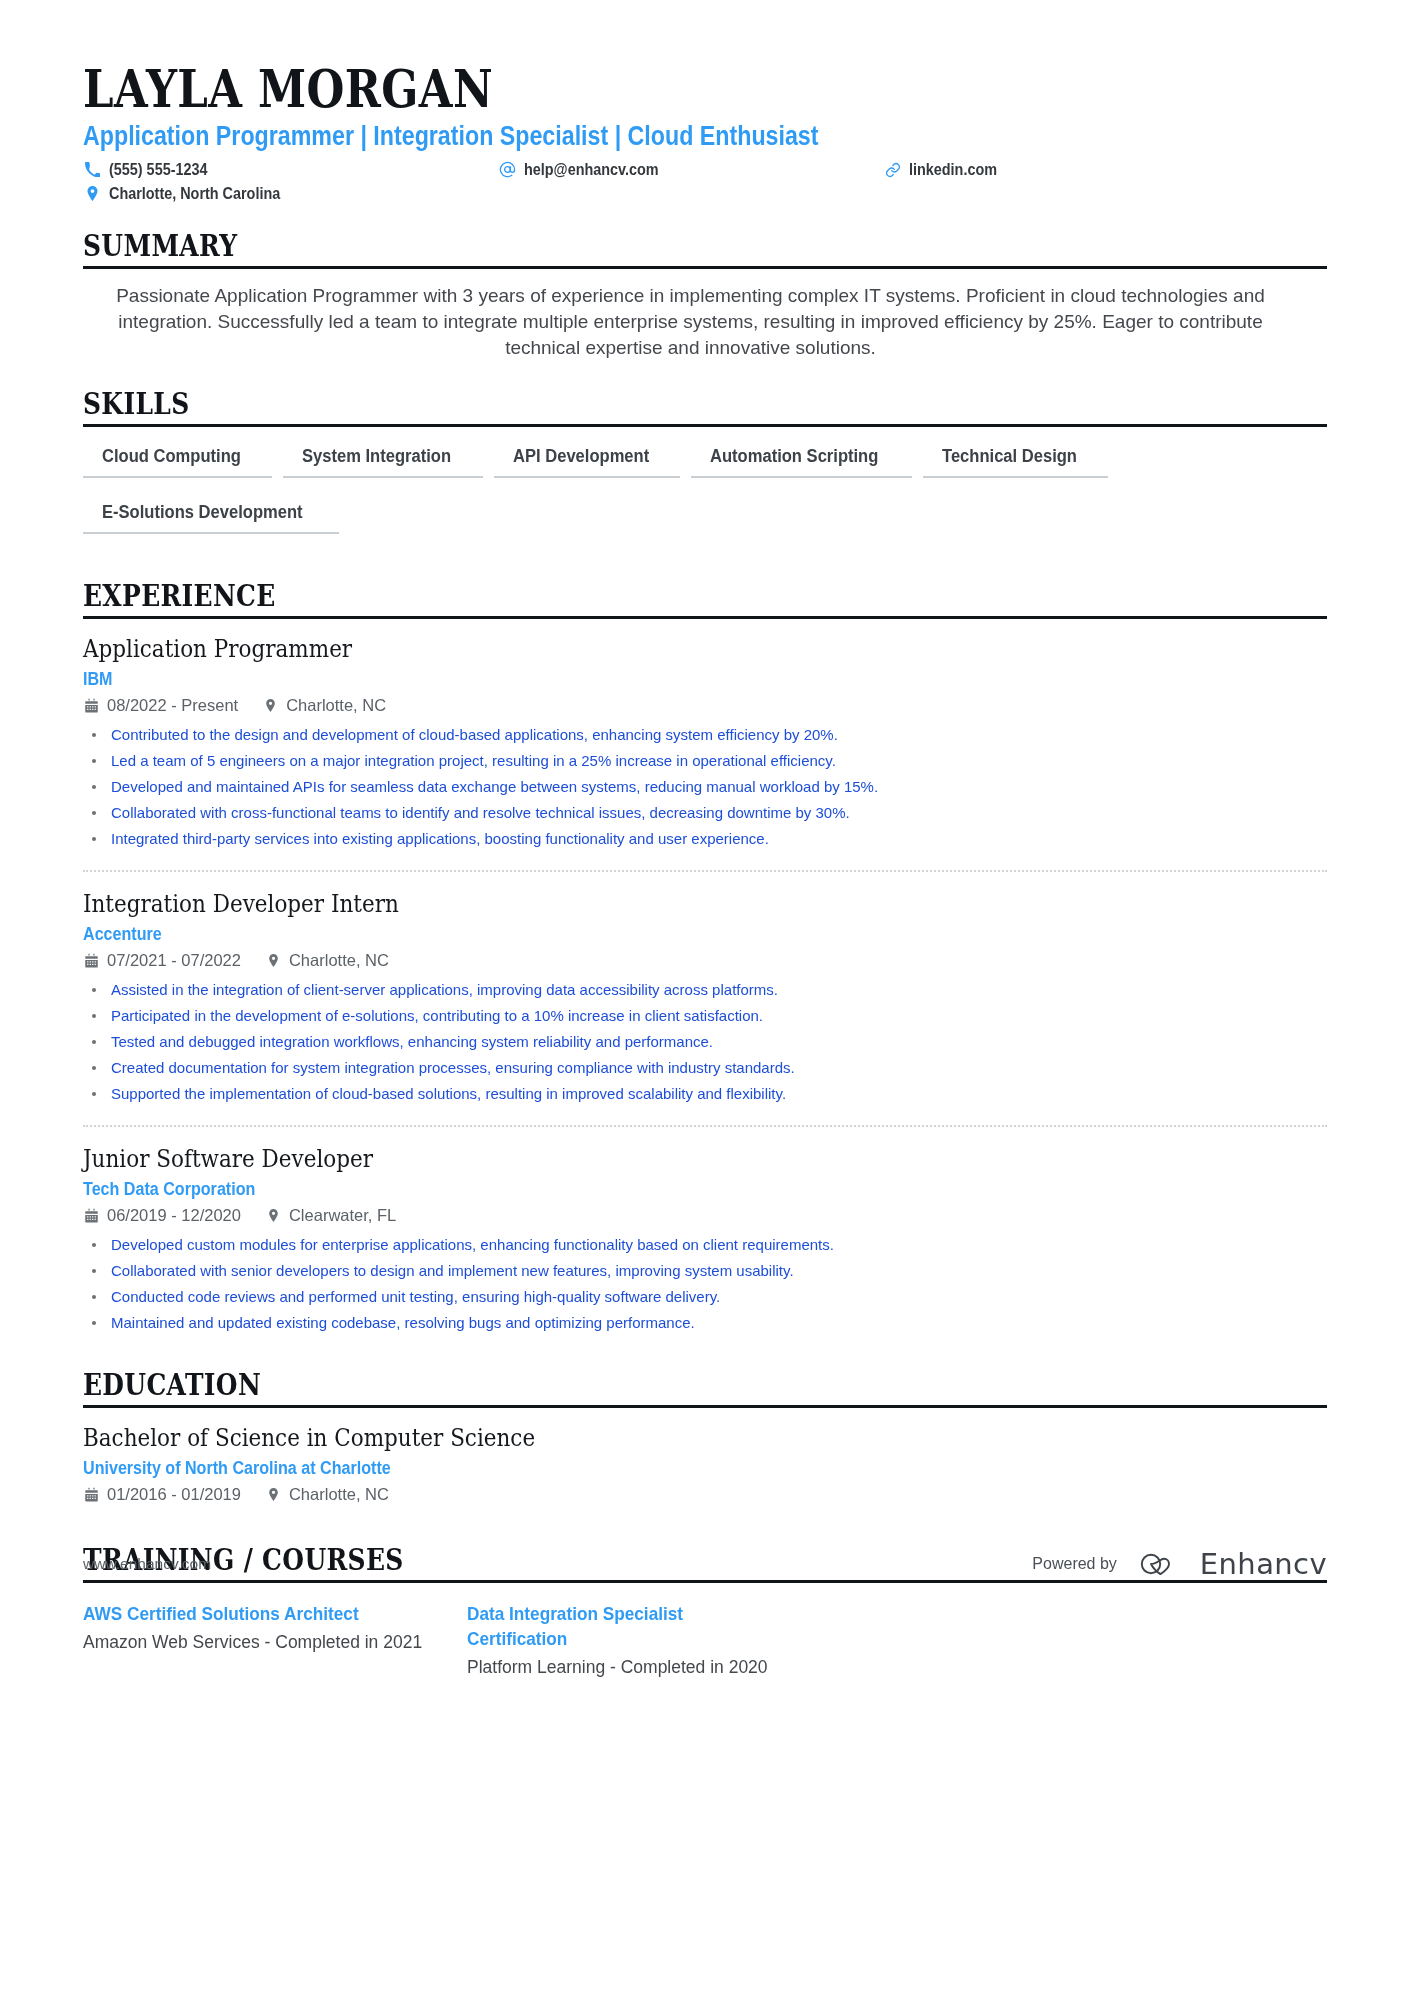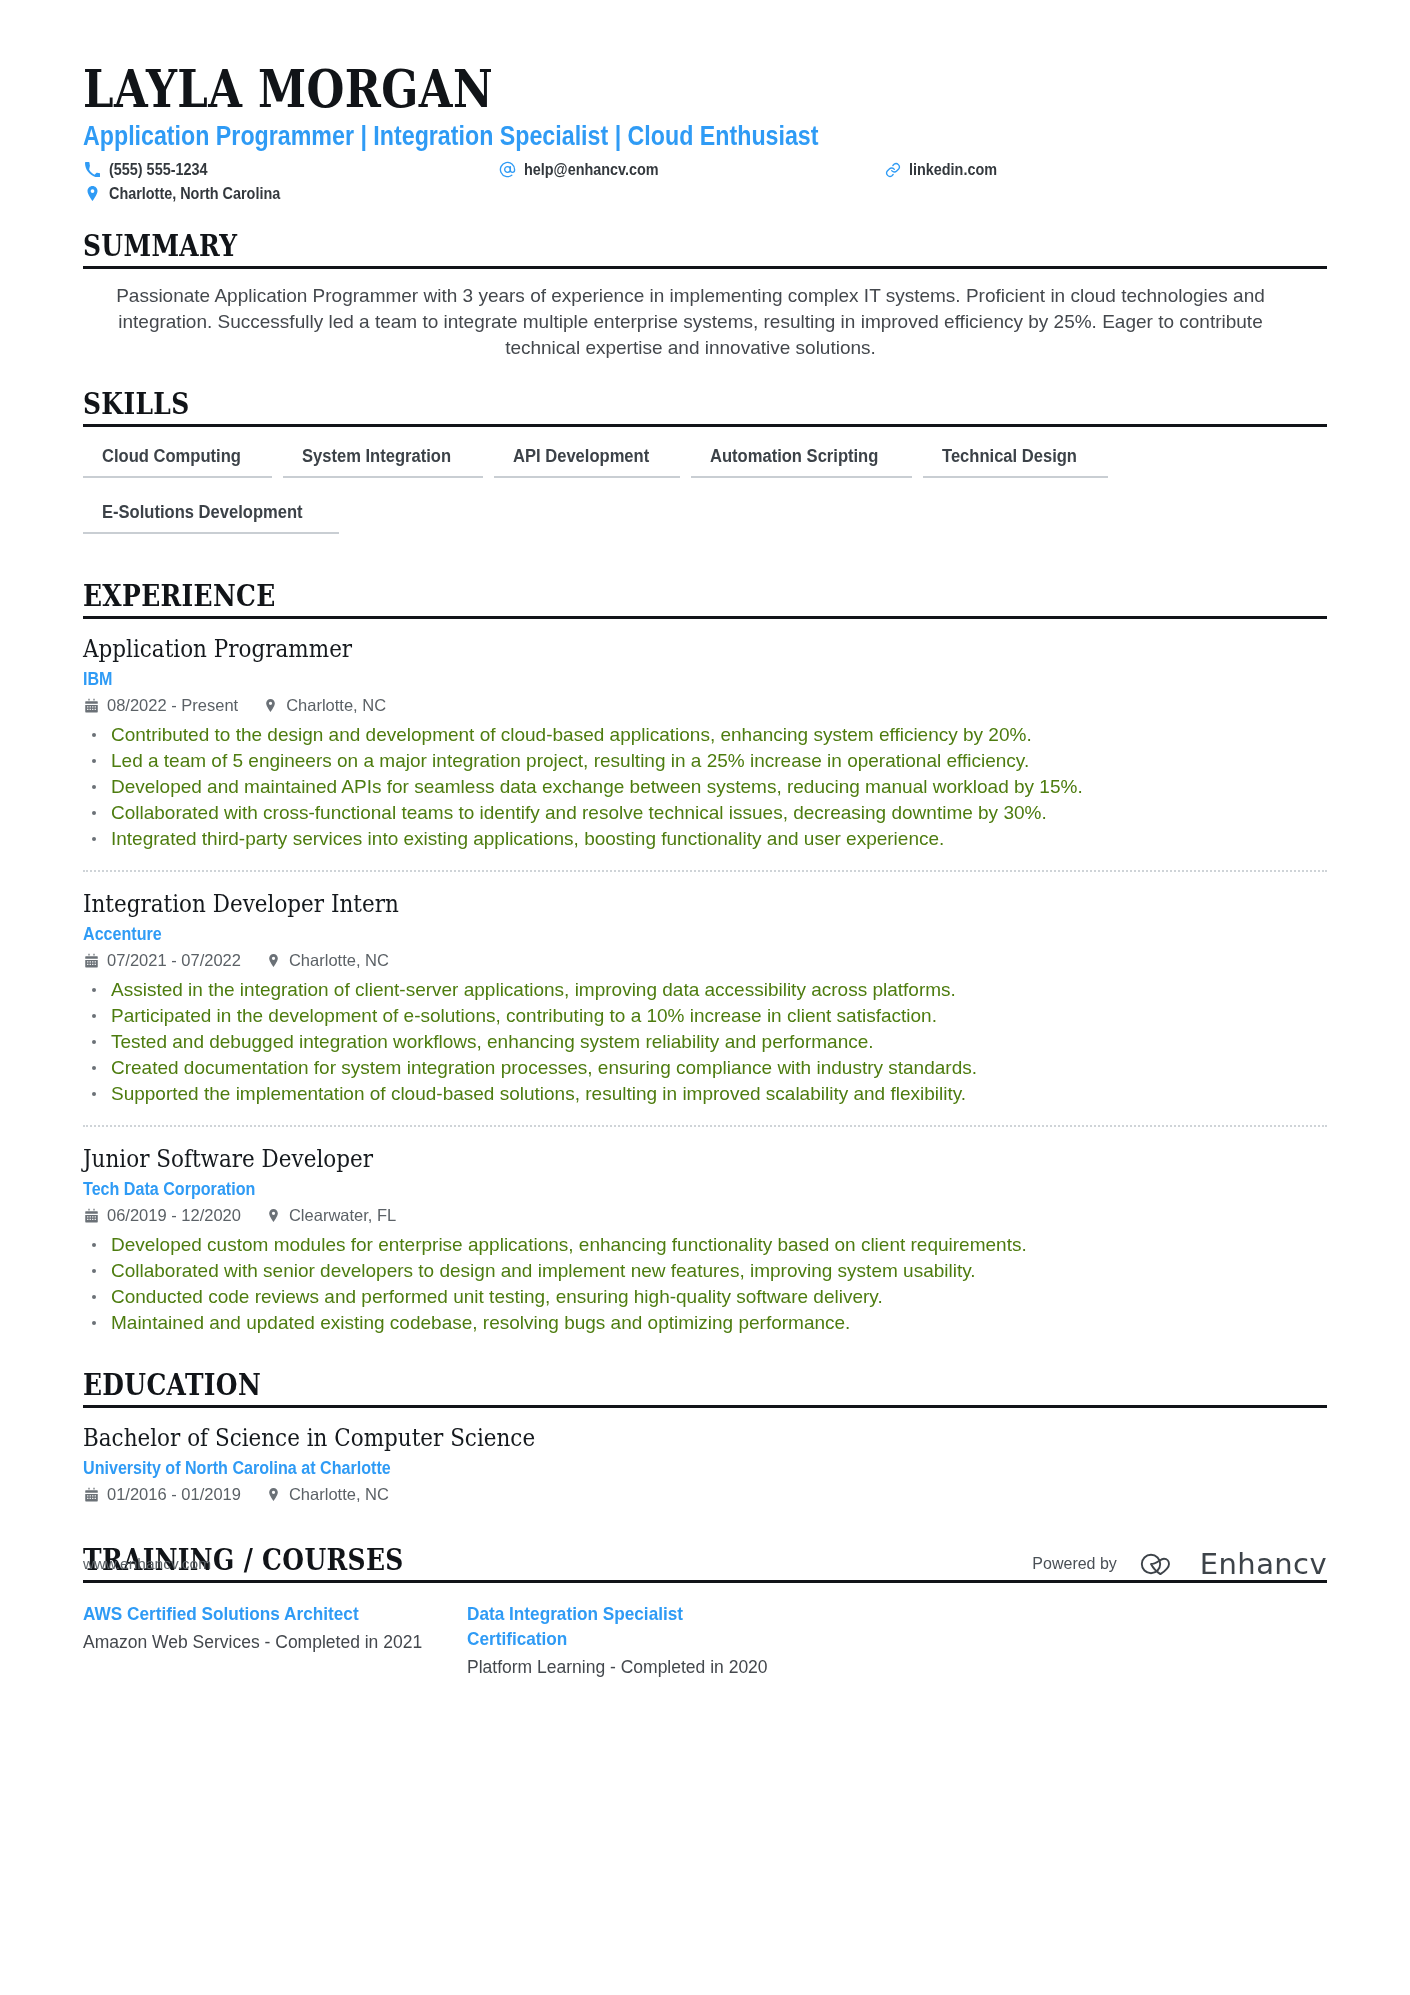--- a/index.html
+++ b/index.html
@@ -194,23 +194,23 @@
   .meta-icn svg { display: block; }
 
   ul.bullets {
     list-style: none;
     margin: 0;
     padding: 0;
   }
   ul.bullets li {
     position: relative;
     padding-left: 28px;
-    font-size: 19px;
+    font-size: 15px;
     line-height: 25px;
-    color: #4d7c0f;
+    color: #1d4ed8;
     margin-bottom: 1px;
   }
   ul.bullets li::before {
     content: "";
     position: absolute;
     left: 9px;
     top: 11px;
     width: 4px;
     height: 4px;
     border-radius: 50%;

